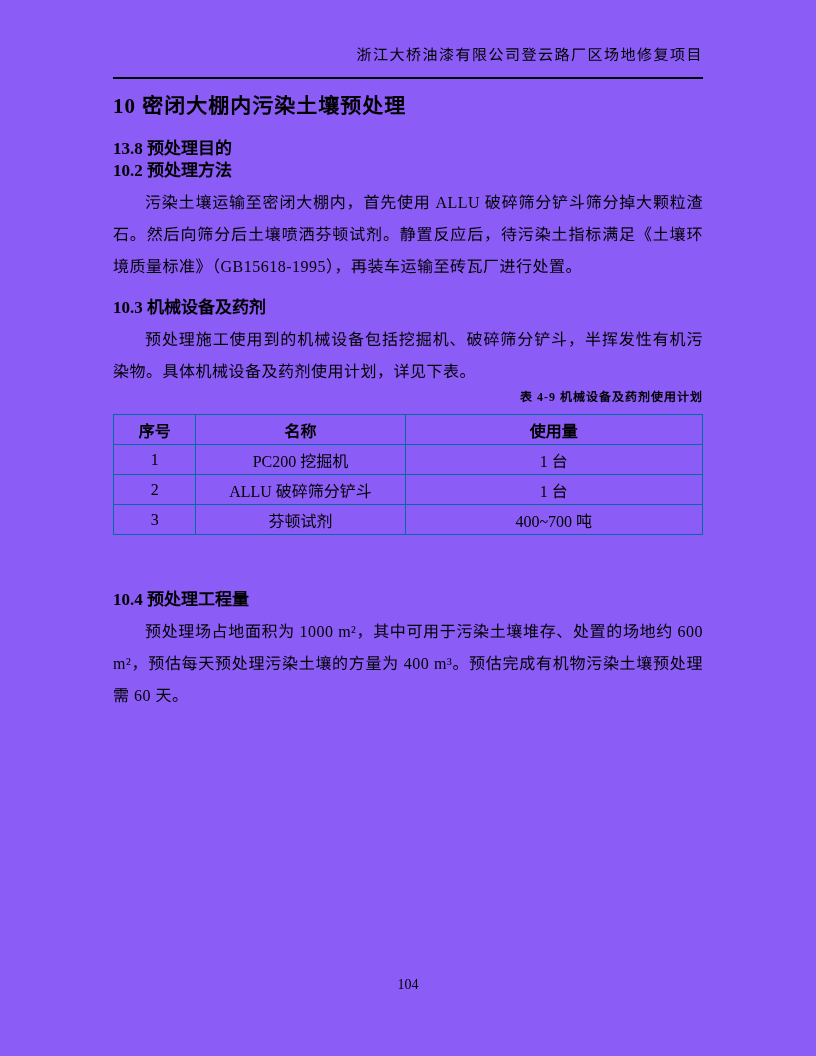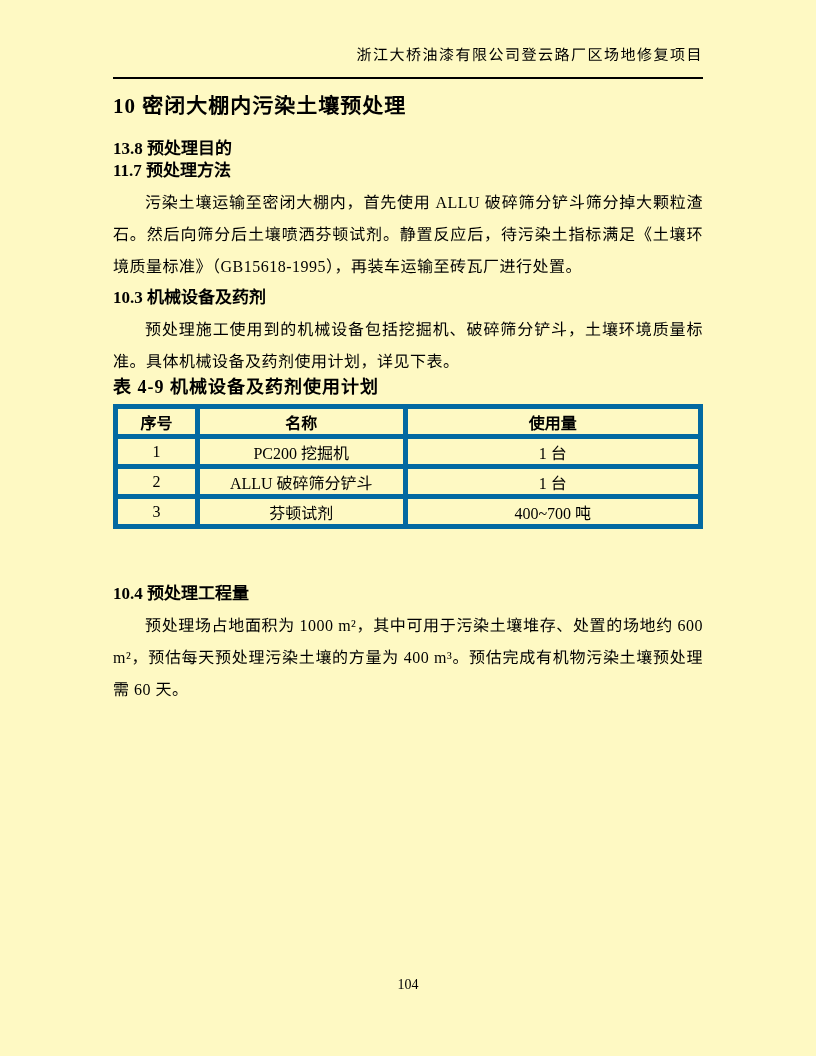--- a/index.html
+++ b/index.html
@@ -1,21 +1,21 @@
 <!DOCTYPE html>
 <html lang="zh-CN"><head>
 <meta charset="utf-8">
 <style>
   * { box-sizing: border-box; }
   html, body { margin: 0; padding: 0; background: #ffffff; }
   .page {
     position: relative;
     width: 816px;
     height: 1056px;
-    background: #fef9c3;
+    background: #8b5cf6;
     color: #000000;
     font-family: "Liberation Serif", "DejaVu Serif", serif;
     overflow: hidden;
   }
   .content {
     position: absolute;
     left: 113px;
     top: 0;
     width: 590px;
   }
@@ -38,50 +38,50 @@
     line-height: 26px;
     letter-spacing: 1px;
   }
   .sec-heading {
     margin: 0;
     font-size: 17px;
     font-weight: bold;
     line-height: 22px;
   }
   .sec-heading.first { margin-top: 19px; }
-  .sec-heading.after-p3 { margin-top: 4px; }
+  .sec-heading.after-p3 { margin-top: 14px; }
   .sec-heading.after-table { margin-top: 54px; }
   .body-para {
     margin: 5px 0 0 0;
     font-size: 16px;
     line-height: 32px;
     text-align: justify;
     text-indent: 32px;
     letter-spacing: 0.5px;
   }
   .table-caption {
     margin-top: -2px;
-    font-size: 18px;
+    font-size: 12px;
     font-weight: bold;
     line-height: 22px;
-    text-align: left;
+    text-align: right;
     letter-spacing: 1px;
   }
   table.equip-table {
     margin-top: 6px;
     width: 100%;
     border-collapse: collapse;
     table-layout: fixed;
     border: 1.5px solid #000000;
   }
   .equip-table col.c1 { width: 14%; }
   .equip-table col.c2 { width: 35.5%; }
   .equip-table col.c3 { width: 50.5%; }
   .equip-table th, .equip-table td {
-    border: 5px solid #0369a1;
+    border: 1px solid #0369a1;
     height: 30px;
     padding: 0 4px;
     text-align: center;
     vertical-align: middle;
     font-size: 16px;
   }
   .equip-table th { font-weight: bold; }
   .page-footer {
     position: absolute;
     left: 0;
@@ -100,25 +100,25 @@
 
     <div class="doc-header">
       <div class="doc-header-title">浙江大桥油漆有限公司登云路厂区场地修复项目</div>
       <div class="header-rule"></div>
     </div>
 
     <h1 class="chapter-heading">10 密闭大棚内污染土壤预处理</h1>
 
     <h2 class="sec-heading first">13.8 预处理目的</h2>
 
-    <h2 class="sec-heading">11.7 预处理方法</h2>
+    <h2 class="sec-heading">10.2 预处理方法</h2>
     <p class="body-para">污染土壤运输至密闭大棚内，首先使用 ALLU 破碎筛分铲斗筛分掉大颗粒渣石。然后向筛分后土壤喷洒芬顿试剂。静置反应后，待污染土指标满足《土壤环境质量标准》（GB15618-1995），再装车运输至砖瓦厂进行处置。</p>
 
     <h2 class="sec-heading after-p3">10.3 机械设备及药剂</h2>
-    <p class="body-para">预处理施工使用到的机械设备包括挖掘机、破碎筛分铲斗，土壤环境质量标准。具体机械设备及药剂使用计划，详见下表。</p>
+    <p class="body-para">预处理施工使用到的机械设备包括挖掘机、破碎筛分铲斗，半挥发性有机污染物。具体机械设备及药剂使用计划，详见下表。</p>
 
     <div class="table-caption">表 4-9 机械设备及药剂使用计划</div>
 
     <table class="equip-table">
       <colgroup>
         <col class="c1">
           <col class="c2">
           <col class="c3">
       </colgroup>
       <thead>

